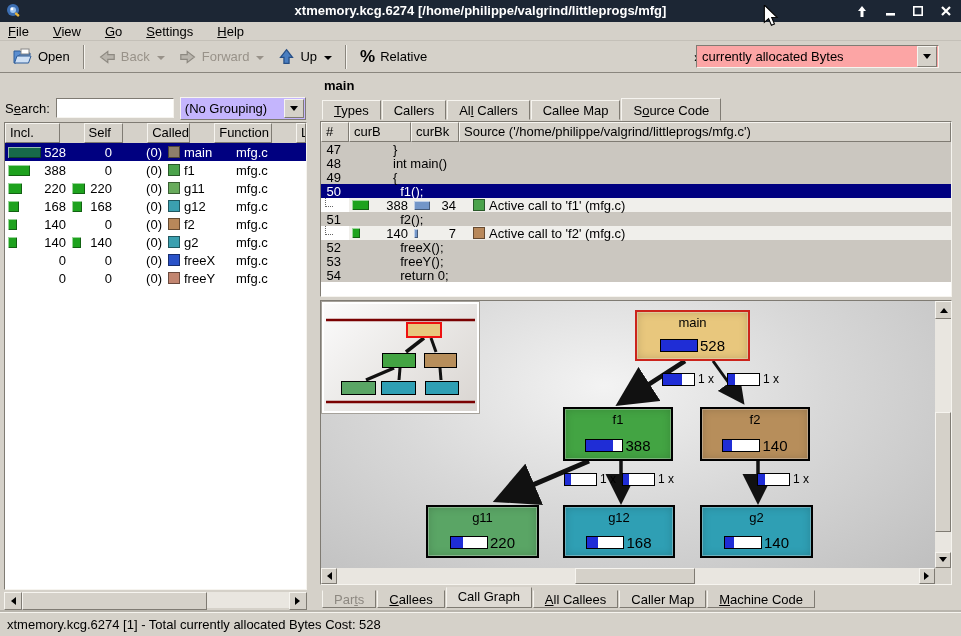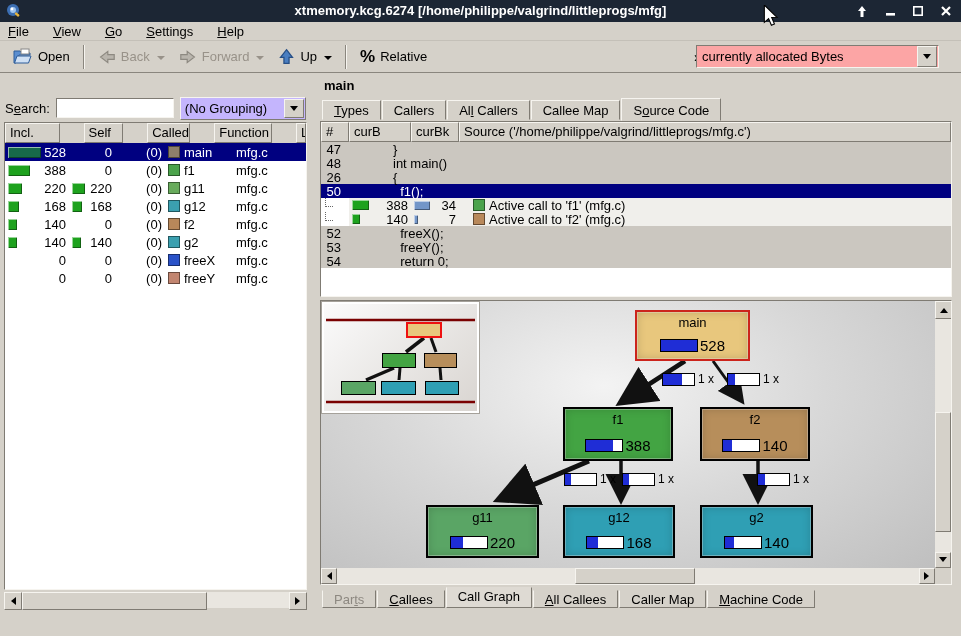--- a/index.html
+++ b/index.html
@@ -402,21 +402,21 @@
     </div>
     <div class="src-row">
       <span class="ln">47</span>
         <span class="code">}</span>
       </div>
     <div class="src-row">
       <span class="ln">48</span>
         <span class="code">int main()</span>
       </div>
     <div class="src-row">
-      <span class="ln">26</span>
+      <span class="ln">49</span>
         <span class="code">{</span>
       </div>
     <div class="src-row sel">
       <span class="ln">50</span>
         <span class="code">  f1();</span>
       </div>
     <div class="src-row call">
       <span class="ln">
           <span class="treedots"></span>
         </span>
@@ -426,20 +426,24 @@
         </span>
       <span class="ccell sw-curbk">
           <i class="minibar-b" style="width: 16px;"></i>
           <span class="num" style="margin-left:auto;">34</span>
         </span>
       <span class="ccell" style="padding-left:14px;">
           <i class="sw" style="background-color: rgb(75, 163, 75);"></i>
           <span>Active call to 'f1' (mfg.c)</span>
         </span>
     </div>
+    <div class="src-row">
+      <span class="ln">51</span>
+        <span class="code">  f2();</span>
+      </div>
     <div class="src-row call">
       <span class="ln">
           <span class="treedots"></span>
         </span>
       <span class="ccell sw-curb">
           <i class="minibar-g" style="width: 8px;"></i>
           <span class="num" style="margin-left:auto;">140</span>
         </span>
       <span class="ccell sw-curbk">
           <i class="minibar-b" style="width: 4px;"></i>
@@ -606,18 +610,21 @@
 
   <div class="abs btabbar">
     <span class="btab dis">Par<u>t</u>s</span>
     <span class="btab"><u>C</u>allees</span>
     <span class="btab active">Call Graph</span>
     <span class="btab"><u>A</u>ll Callees</span>
     <span class="btab">Caller Map</span>
     <span class="btab"><u>M</u>achine Code</span>
   </div>
 
+  <div class="abs statusbar">
+    <span>xtmemory.kcg.6274 [1] - Total currently allocated Bytes Cost: 528</span>
+  </div>
 
   <svg class="abs" style="left:762px;top:5px;" width="18" height="24" viewBox="0 0 12 18">
     <path d="M1 0 L1 13 L4.2 10.2 L6.3 15.2 L8.6 14.2 L6.5 9.4 L10.5 9.2 Z" fill="#fff" stroke="#000" stroke-width="0.8"></path>
   </svg>
 
 </div>
 
 </body></html>

